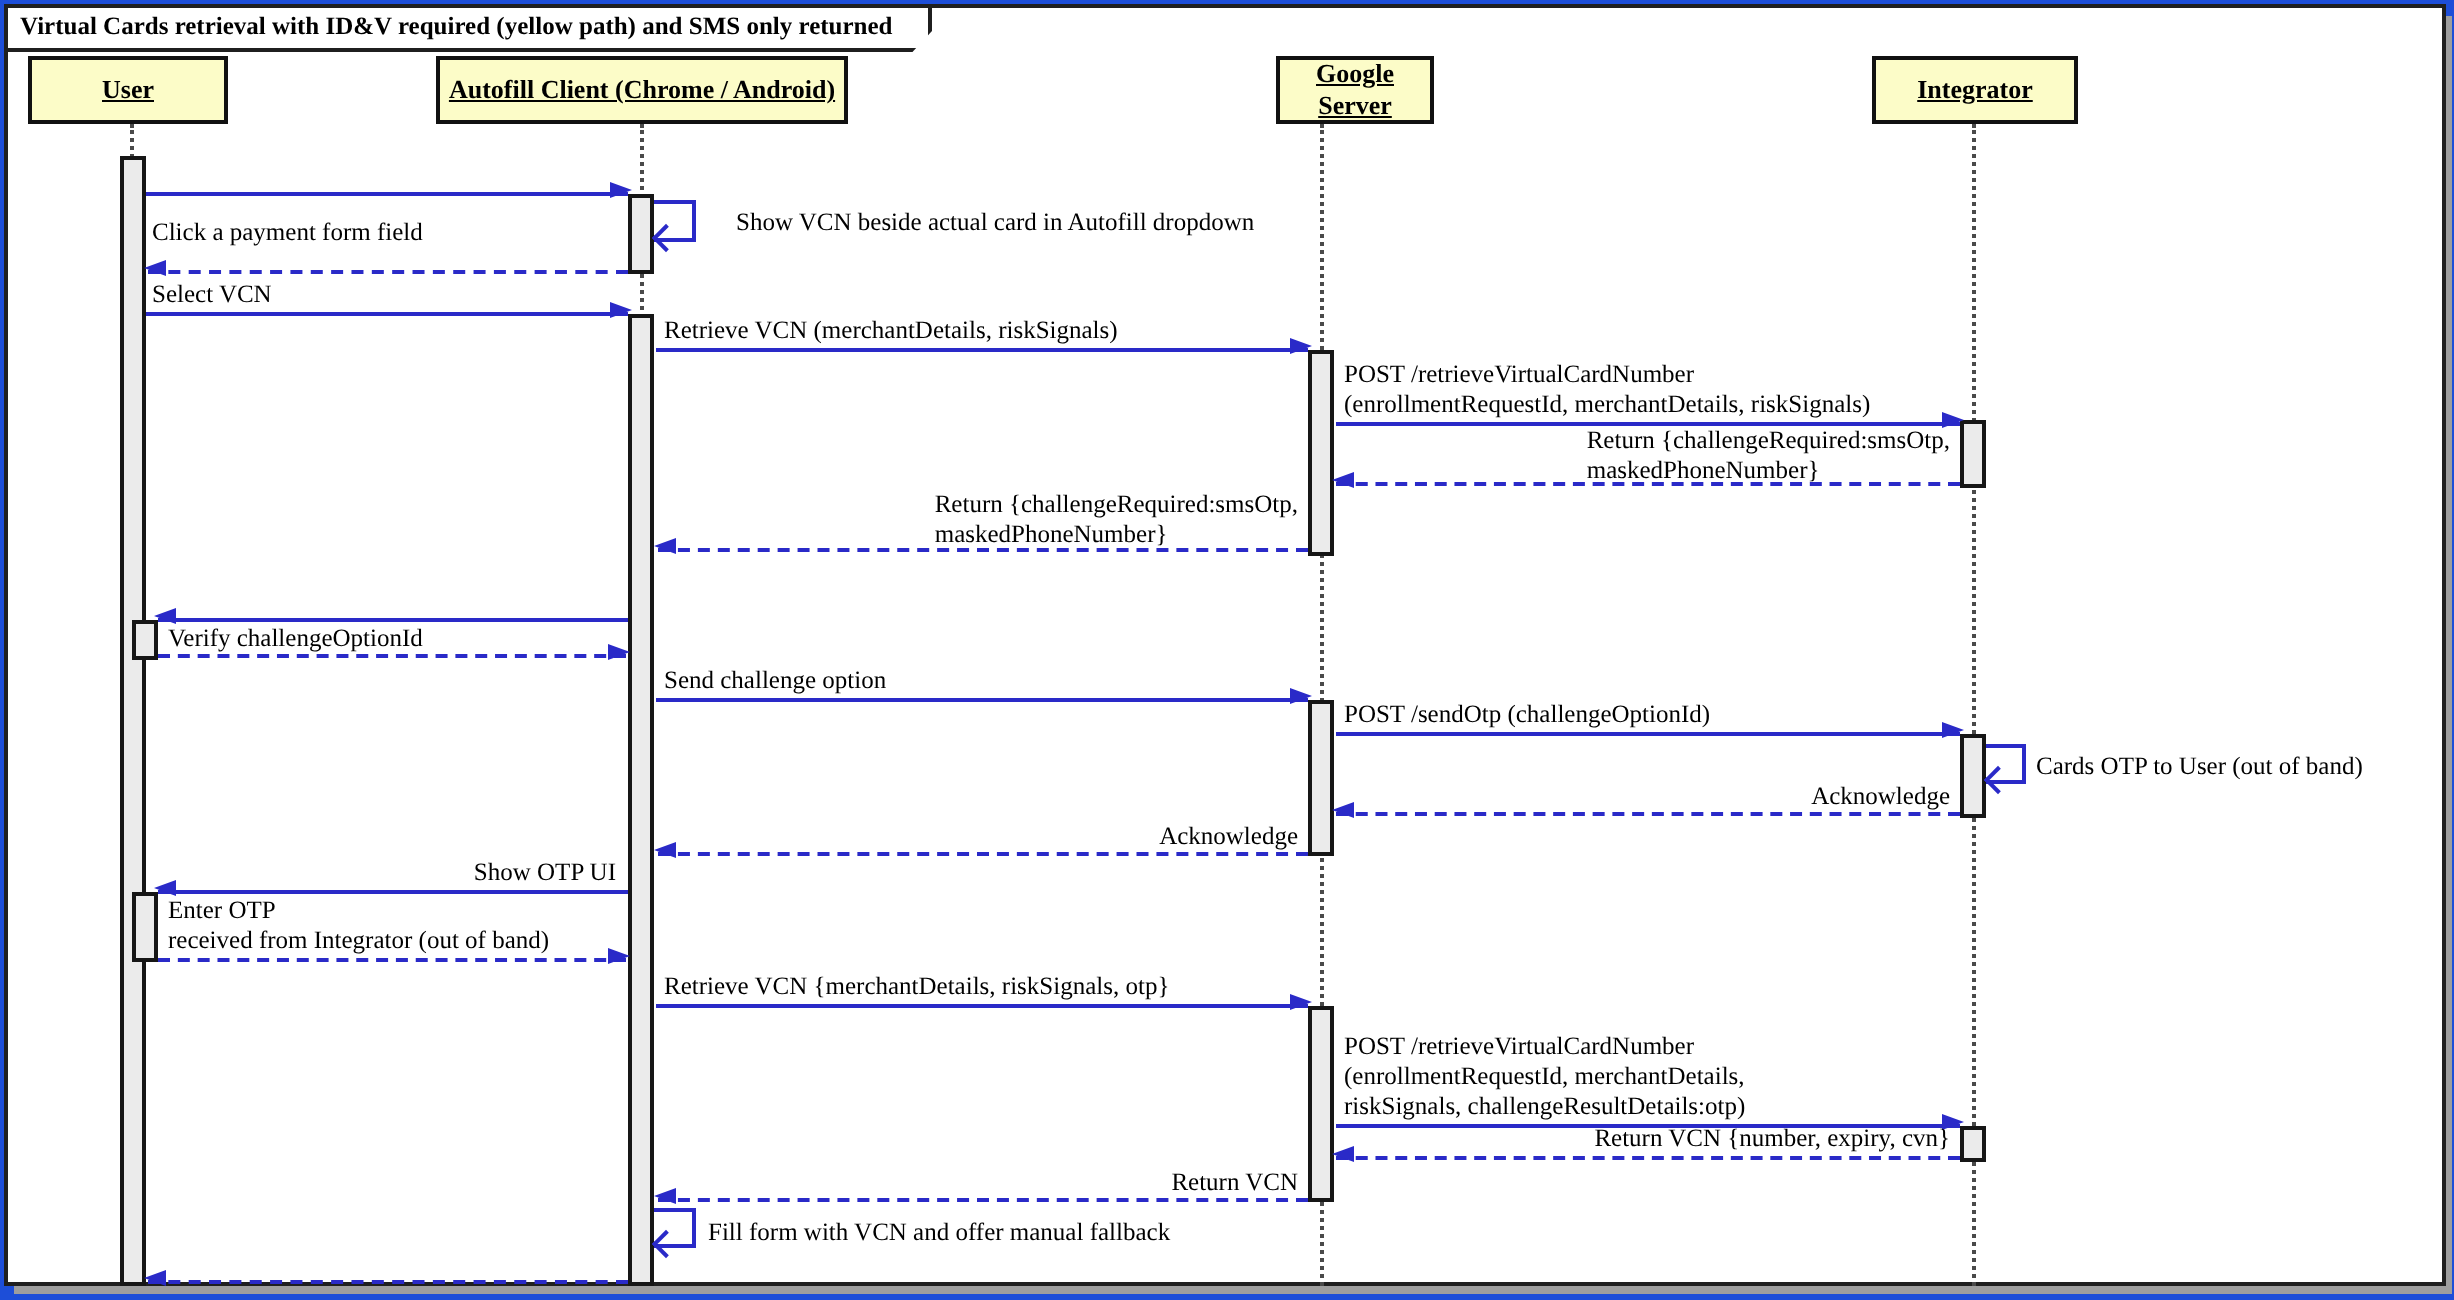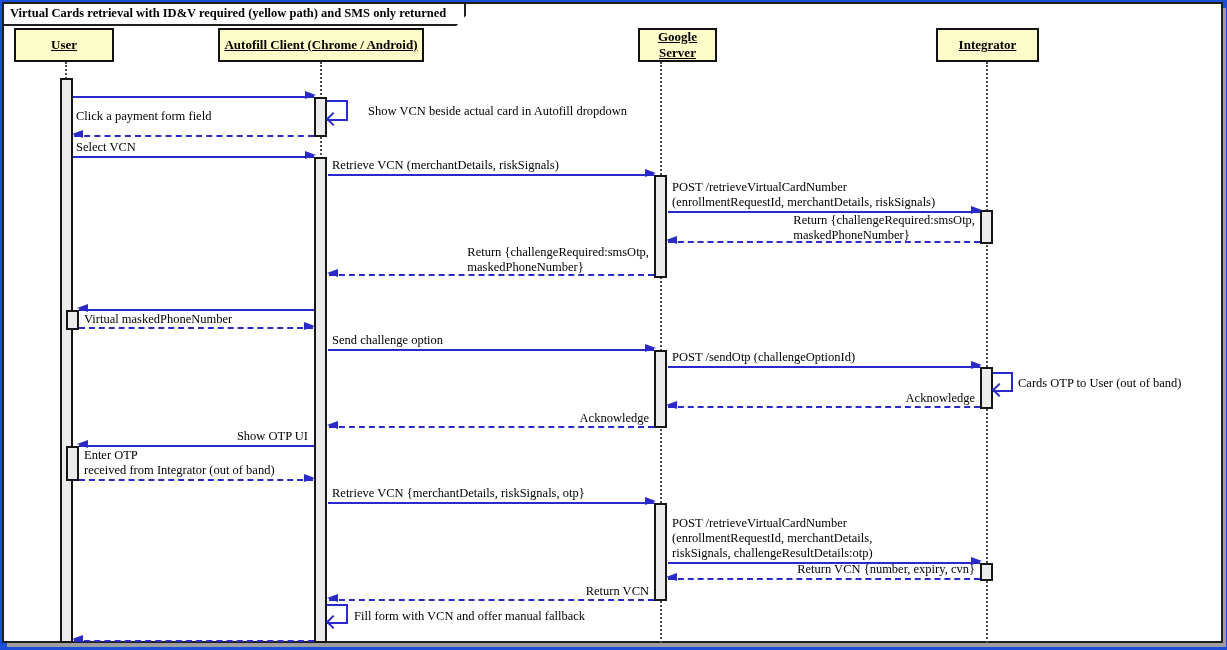--- a/index.html
+++ b/index.html
@@ -114,21 +114,21 @@
 
   <div class="msg" style="left:79px;top:309px;width:235px;">
       <div class="line"></div>
       <div class="headL"></div>
     </div>
 
   <div class="msg dashed" style="left:79px;top:327px;width:234px;">
       <div class="line"></div>
       <div class="headR"></div>
     </div>
-  <div class="label" style="left:84px;top:312px;">Virtual maskedPhoneNumber</div>
+  <div class="label" style="left:84px;top:312px;">Verify challengeOptionId</div>
 
   <div class="msg" style="left:328px;top:349px;width:326px;">
       <div class="line"></div>
       <div class="headR"></div>
     </div>
   <div class="label" style="left:332px;top:333px;">Send challenge option</div>
 
   <div class="msg" style="left:668px;top:366px;width:312px;">
       <div class="line"></div>
       <div class="headR"></div>

